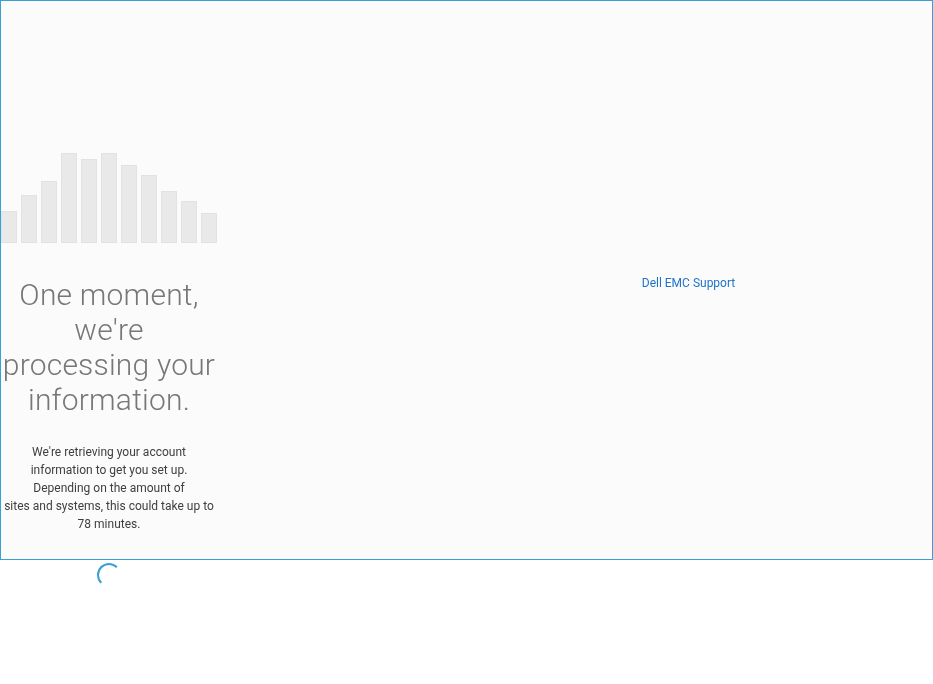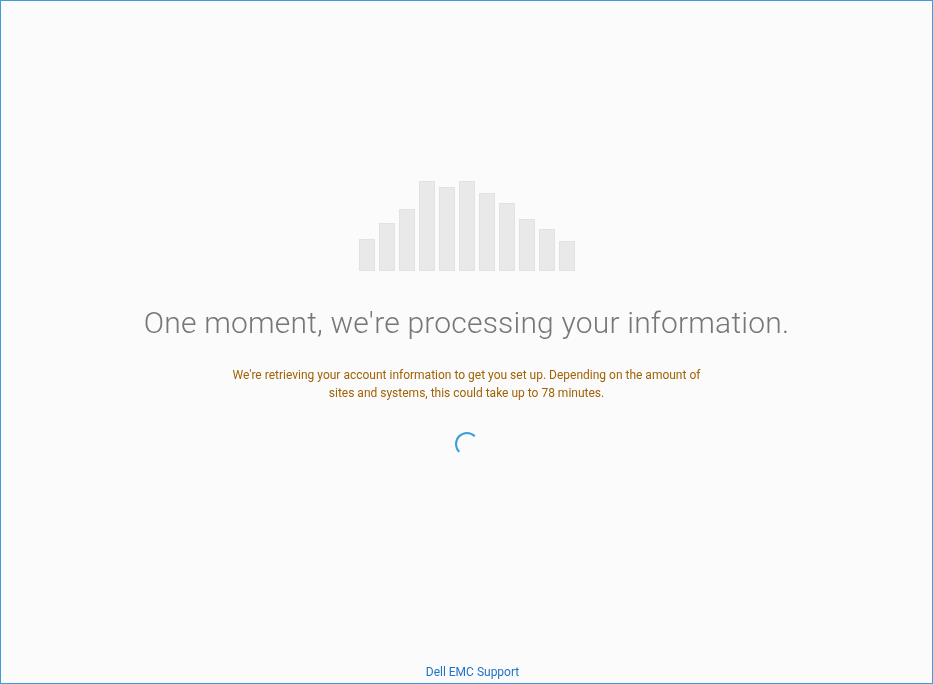--- a/index.html
+++ b/index.html
@@ -5,26 +5,26 @@
     * { margin: 0; padding: 0; box-sizing: border-box; }
     html, body {
       width: 933px;
       height: 684px;
       background: #ffffff;
       font-family: -apple-system, BlinkMacSystemFont, "Segoe UI", Roboto, "Helvetica Neue", Arial, sans-serif;
       overflow: hidden;
     }
     .frame {
       width: 933px;
-      height: 684px;
+      height: 560px;
       border: 1px solid #3a9fd8;
       background: #fbfbfb;
       display: flex;
-      flex-direction: column;
-      align-items: flex-end;
+      flex-direction: row;
+      align-items: center;
     }
     .content {
       flex: 1 1 auto;
       width: 100%;
       display: flex;
       flex-direction: column;
       align-items: center;
       padding-top: 180px;
     }
     .cloud-bars {
@@ -55,21 +55,21 @@
       font-size: 30px;
       font-weight: 300;
       color: #777777;
       text-align: center;
       margin-bottom: 26px;
       letter-spacing: 0.2px;
     }
     .subtext {
       font-size: 12px;
       font-weight: 400;
-      color: #a16207;
+      color: #404040;
       text-align: center;
       line-height: 1.5;
       max-width: 520px;
       margin-bottom: 30px;
     }
     .subtext-l1 { display: block; }
     .subtext-l2 { display: block; }
 
     .spinner {
       width: 24px;

